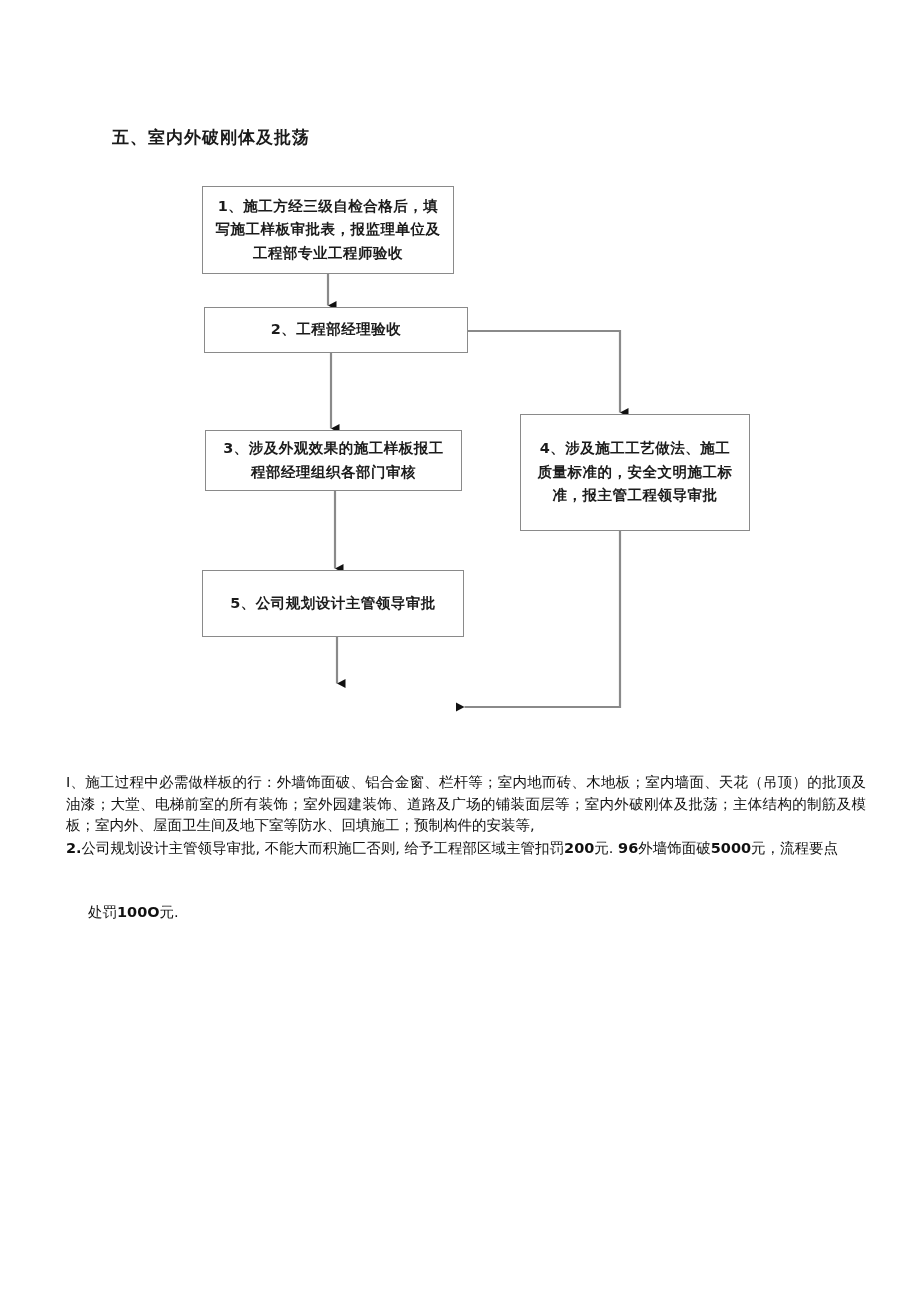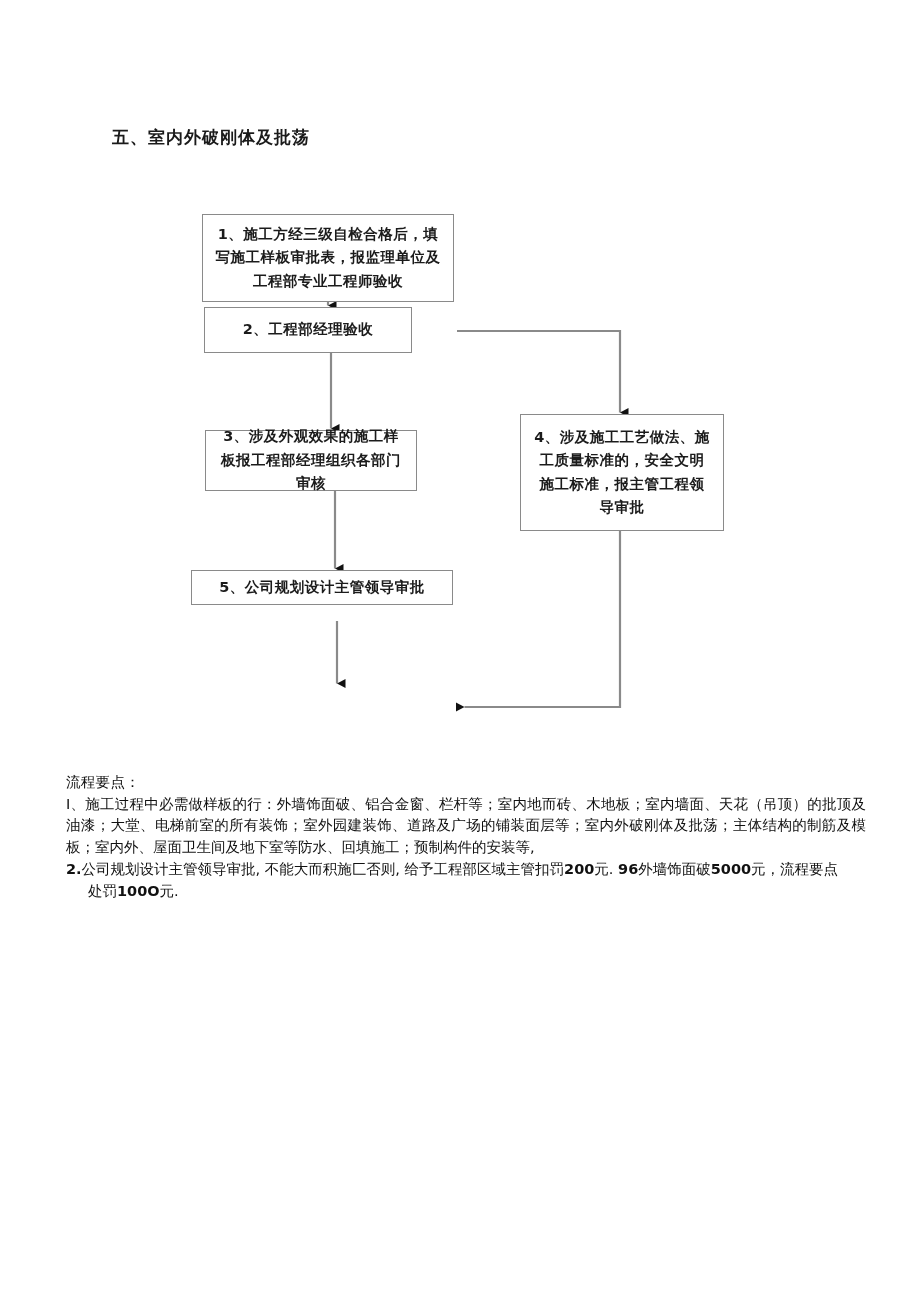--- a/index.html
+++ b/index.html
@@ -56,25 +56,25 @@
     text-align: center;
     font-family: "DejaVu Sans", "Liberation Sans", sans-serif;
     font-weight: 700;
     font-size: 14.5px;
     line-height: 1.62;
     letter-spacing: 0.5px;
     color: #1b1b1b;
     padding: 4px 12px;
   }
 
-  #box-1 { left: 202px; top: 186px; width: 252px; height: 88px; margin-top: 28px; }
-  #box-2 { left: 204px; top: 307px; width: 208px; height: 46px; }
-  #box-3 { left: 205px; top: 430px; width: 212px; height: 61px; }
-  #box-4 { left: 520px; top: 414px; width: 204px; height: 117px; }
-  #box-5 { left: 191px; top: 570px; width: 262px; height: 35px; }
+  #box-1 { left: 202px; top: 186px; width: 252px; height: 88px; }
+  #box-2 { left: 204px; top: 307px; width: 264px; height: 46px; }
+  #box-3 { left: 205px; top: 430px; width: 257px; height: 61px; }
+  #box-4 { left: 520px; top: 414px; width: 230px; height: 117px; }
+  #box-5 { left: 202px; top: 570px; width: 262px; height: 67px; }
   #box-6 { left: 211px; top: 685px; width: 251px; height: 45px; }
 
   
   #notes {
     position: absolute;
     left: 66px;
     top: 772px;
     width: 800px;
     font-family: "DejaVu Sans", "Liberation Sans", sans-serif;
     font-size: 14.5px;
@@ -90,20 +90,21 @@
     text-justify: inter-character;
   }
   .note-para-2 {
     margin-top: 1px;
     padding-left: 0;
     text-indent: 0;
   }
   .note-para-2 .cont {
     display: block;
     padding-left: 22px;
+    margin-top: 43px;
   }
   .bold { font-weight: 700; }
 </style>
 </head>
 <body>
 
 <div id="page-title">五、室内外破刚体及批荡</div>
 
 <div id="flowchart">
 
@@ -137,21 +138,20 @@
   <div class="flow-box" id="box-3">3、涉及外观效果的施工样板报工程部经理组织各部门审核</div>
 
   <div class="flow-box" id="box-4">4、涉及施工工艺做法、施工质量标准的，安全文明施工标准，报主管工程领导审批</div>
 
   <div class="flow-box" id="box-5">5、公司规划设计主管领导审批</div>
 
 </div>
 
 <div id="notes">
 
-  <div class="note-heading">流程要点：</div>
 
   <div class="note-para">I、施工过程中必需做样板的行：外墙饰面破、铝合金窗、栏杆等；室内地而砖、木地板；室内墙面、天花（吊顶）的批顶及油漆；大堂、电梯前室的所有装饰；室外园建装饰、道路及广场的铺装面层等；室内外破刚体及批荡；主体结构的制筋及模板；室内外、屋面卫生间及地下室等防水、回填施工；预制构件的安装等,</div>
 
   <div class="note-para note-para-2">
     <span class="bold">2.</span><span>公司规划设计主管领导审批, 不能大而积施匚否则, 给予工程部区域主管扣罚</span><span class="bold">200</span><span>元. </span><span class="bold">96</span><span>外墙饰面破</span><span class="bold">5000</span><span>元，流程要点</span>
     <span class="cont"><span>处罚</span><span class="bold">100O</span><span>元.</span></span>
   </div>
 </div>
 
 </body></html>

